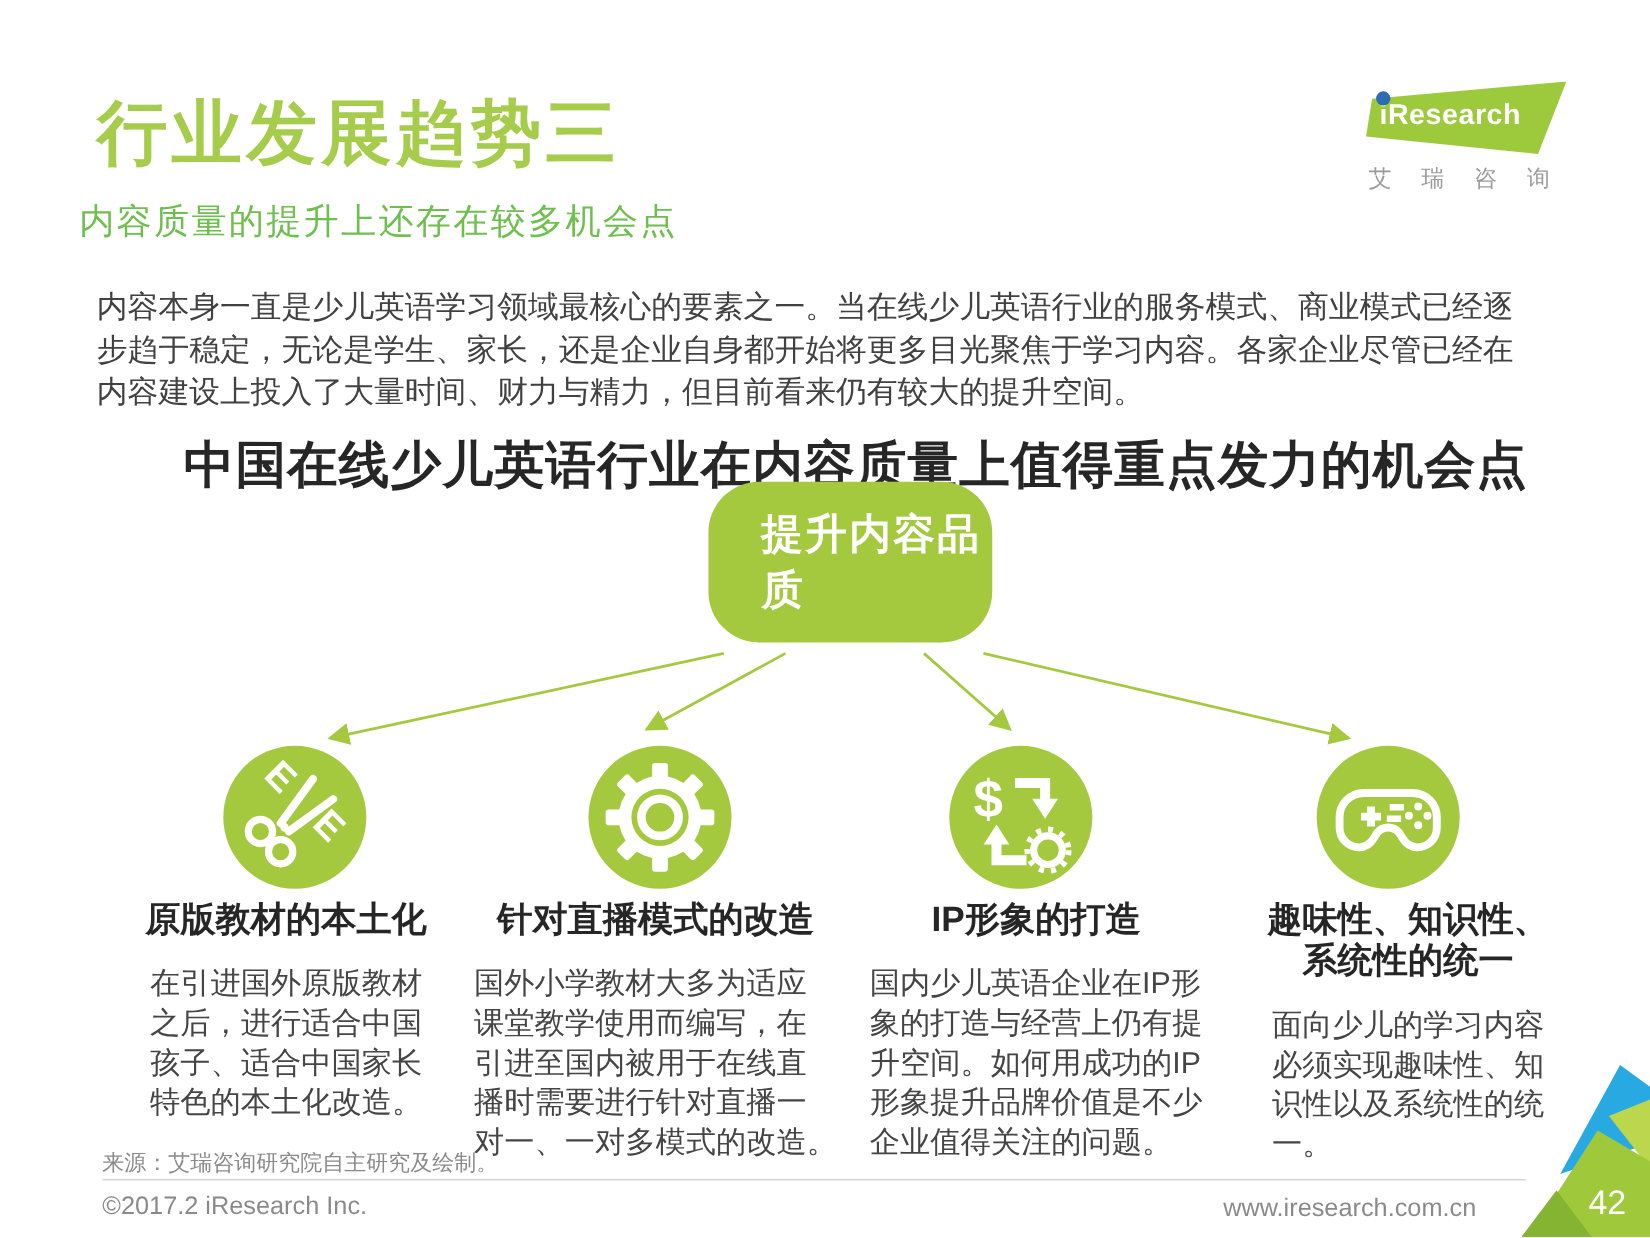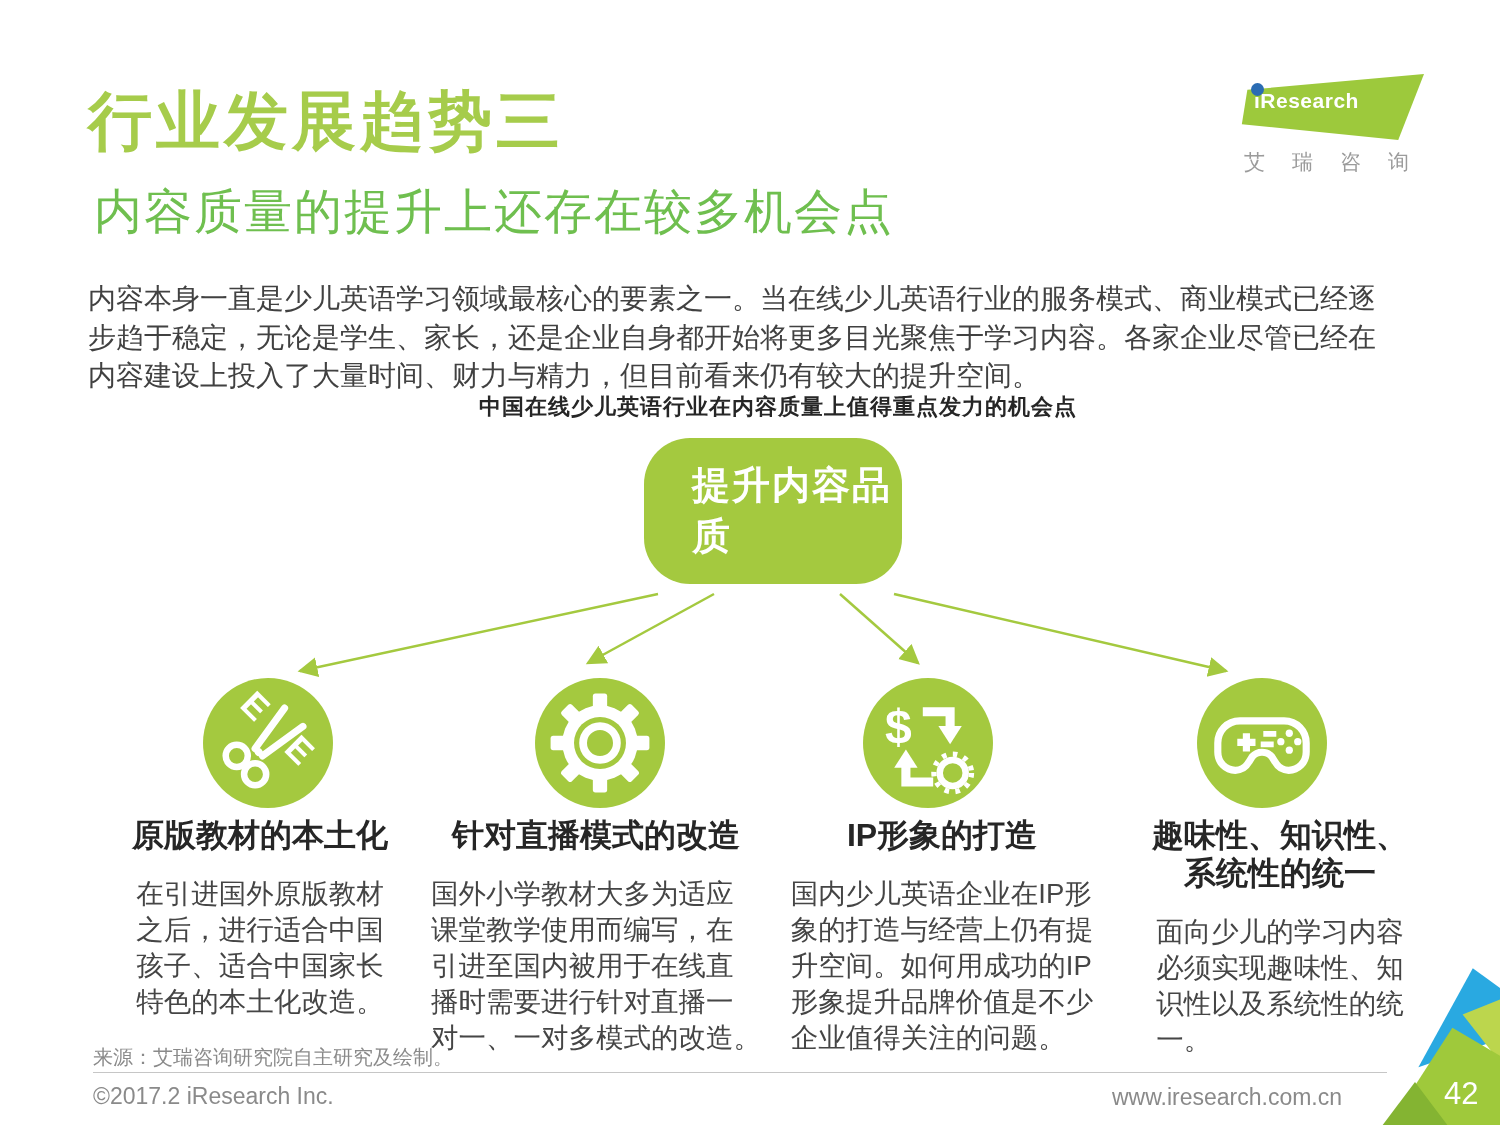--- a/index.html
+++ b/index.html
@@ -7,52 +7,52 @@
   .page {
     position:relative; width:1500px; height:1125px; background:#ffffff;
     overflow:hidden; font-family:"Liberation Sans","DejaVu Sans",sans-serif;
   }
   
   .main-title {
     position:absolute; left:88px; top:78px;
     font-size:64px; font-weight:600; letter-spacing:4px; color:#a6cc4b;
   }
   .sub-title {
-    position:absolute; left:94px; top:180px;
-    font-size:48px; font-weight:500; letter-spacing:2px; color:#6fbf4f;
+    position:absolute; left:72px; top:180px;
+    font-size:32px; font-weight:500; letter-spacing:2px; color:#6fbf4f;
   }
   
   .logo { position:absolute; left:1240px; top:74px; width:192px; height:104px; }
   .logo-shape {
     position:absolute; left:0; top:0; width:184px; height:66px;
     background:#9dc93c;
     -webkit-clip-path:polygon(4% 24%, 100% 0%, 86% 100%, 1% 76%);
     clip-path:polygon(4% 24%, 100% 0%, 86% 100%, 1% 76%);
   }
   .logo-text {
     position:absolute; left:14px; top:15px; width:170px;
-    color:#fff; font-size:21px; font-weight:bold; letter-spacing:0.5px;
+    color:#fff; font-size:26px; font-weight:bold; letter-spacing:0.5px;
   }
   .logo-dot {
     position:absolute; left:11px; top:9px; width:13px; height:13px;
     border-radius:50%; background:#2b6cb3;
   }
   .logo-cn {
     position:absolute; left:4px; top:74px; width:188px;
     font-size:21px; color:#9b9b9b; letter-spacing:27px; white-space:nowrap;
   }
   
   .intro {
-    position:absolute; left:88px; top:280px; width:1370px;
+    position:absolute; left:88px; top:260px; width:1370px;
     font-size:28px; line-height:38.5px; color:#414141; white-space:pre-line;
   }
   
   .diagram-title {
     position:absolute; left:56px; top:392px; width:1444px;
-    text-align:center; font-size:22px; font-weight:bold; letter-spacing:1px; color:#262626;
+    text-align:center; font-size:46px; font-weight:bold; letter-spacing:1px; color:#262626;
   }
   .center-box {
     position:absolute; left:644px; top:438px; width:258px; height:146px;
     background:#a4c93f; border-radius:46px;
     display:flex; align-items:center; justify-content:center;
     color:#fff; font-size:38px; font-weight:bold; letter-spacing:2px;padding-left:48px;
   }
   .arrows { position:absolute; left:0; top:0; width:1500px; height:1125px; pointer-events:none; }
   .icon-circle {
     position:absolute; top:678px; width:130px; height:130px; border-radius:50%;

